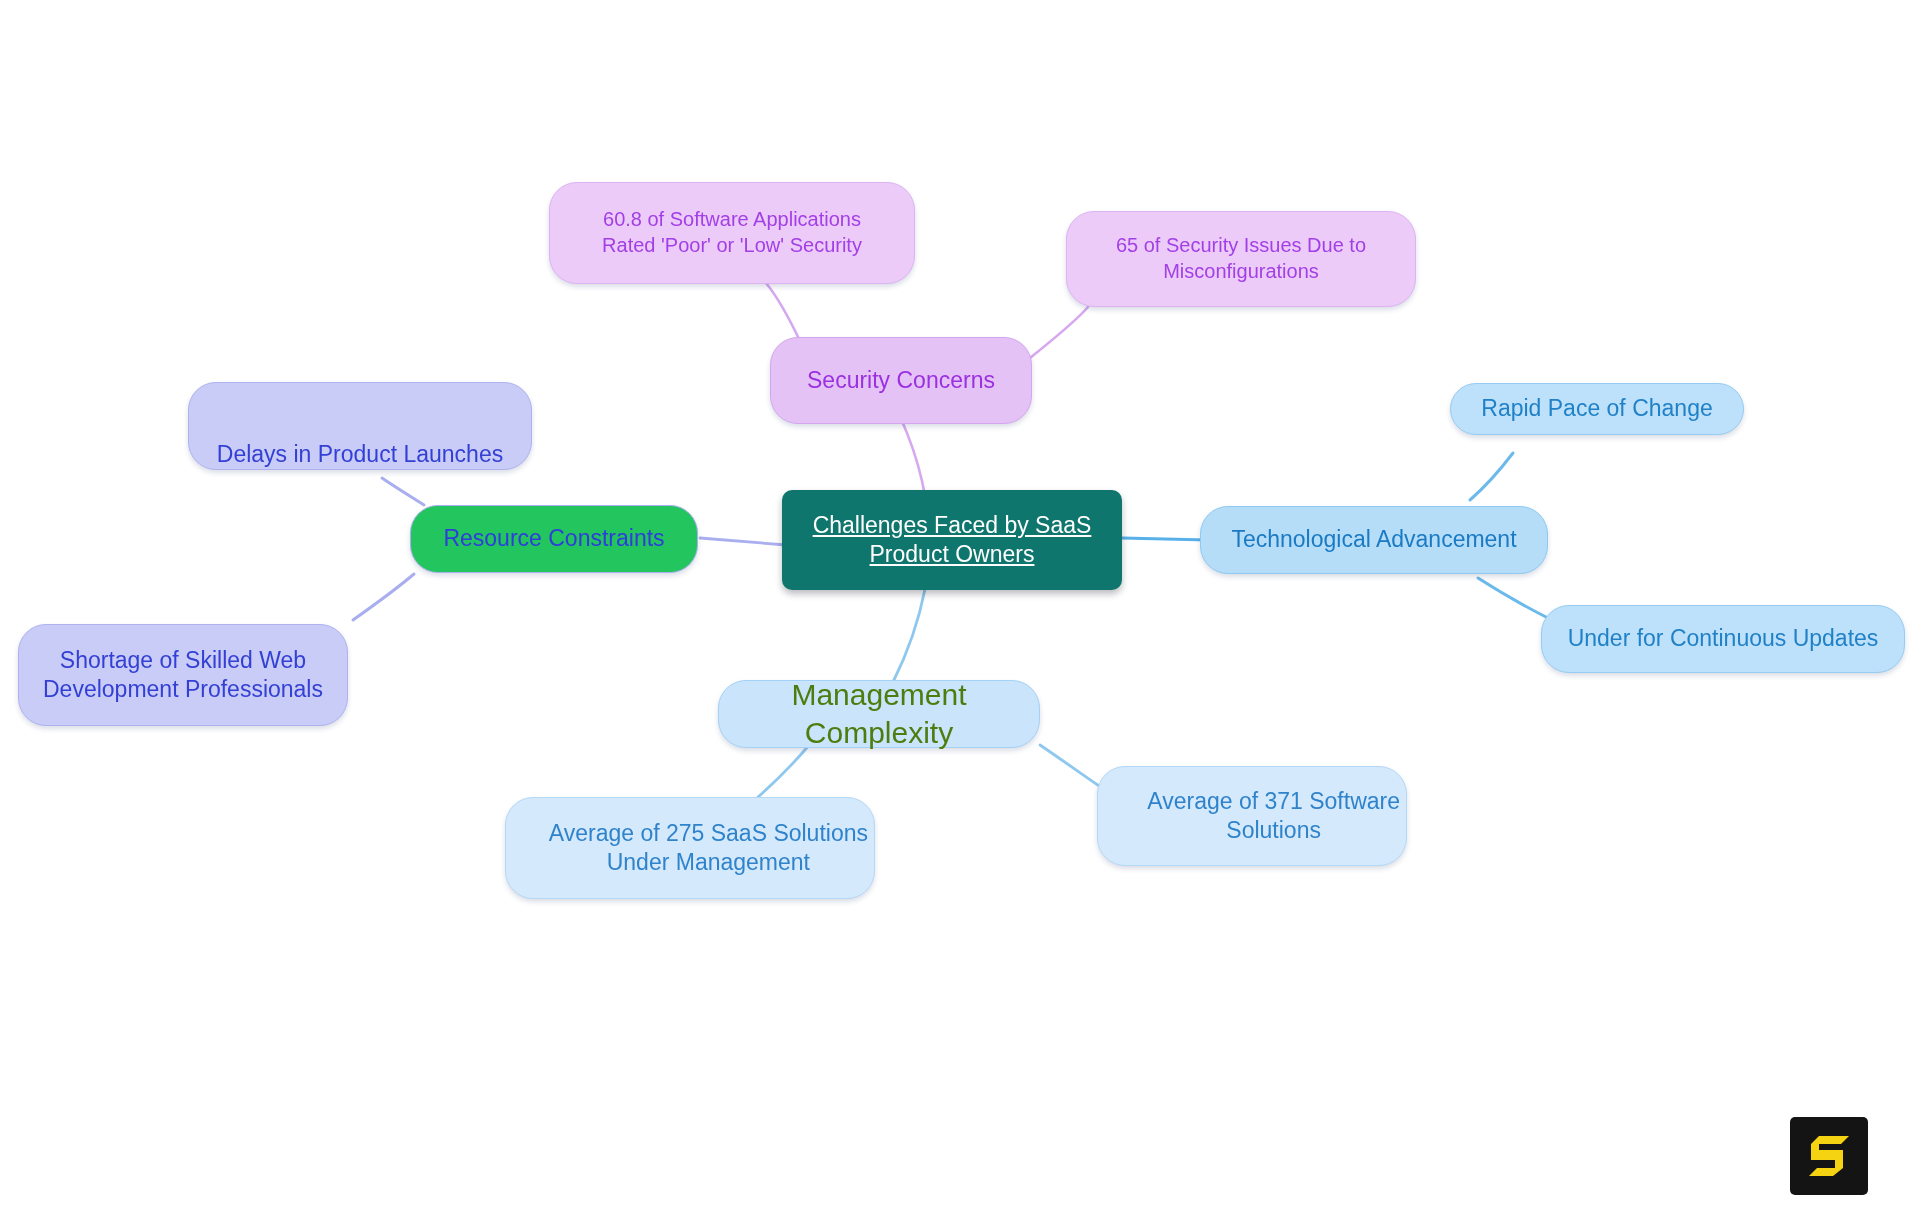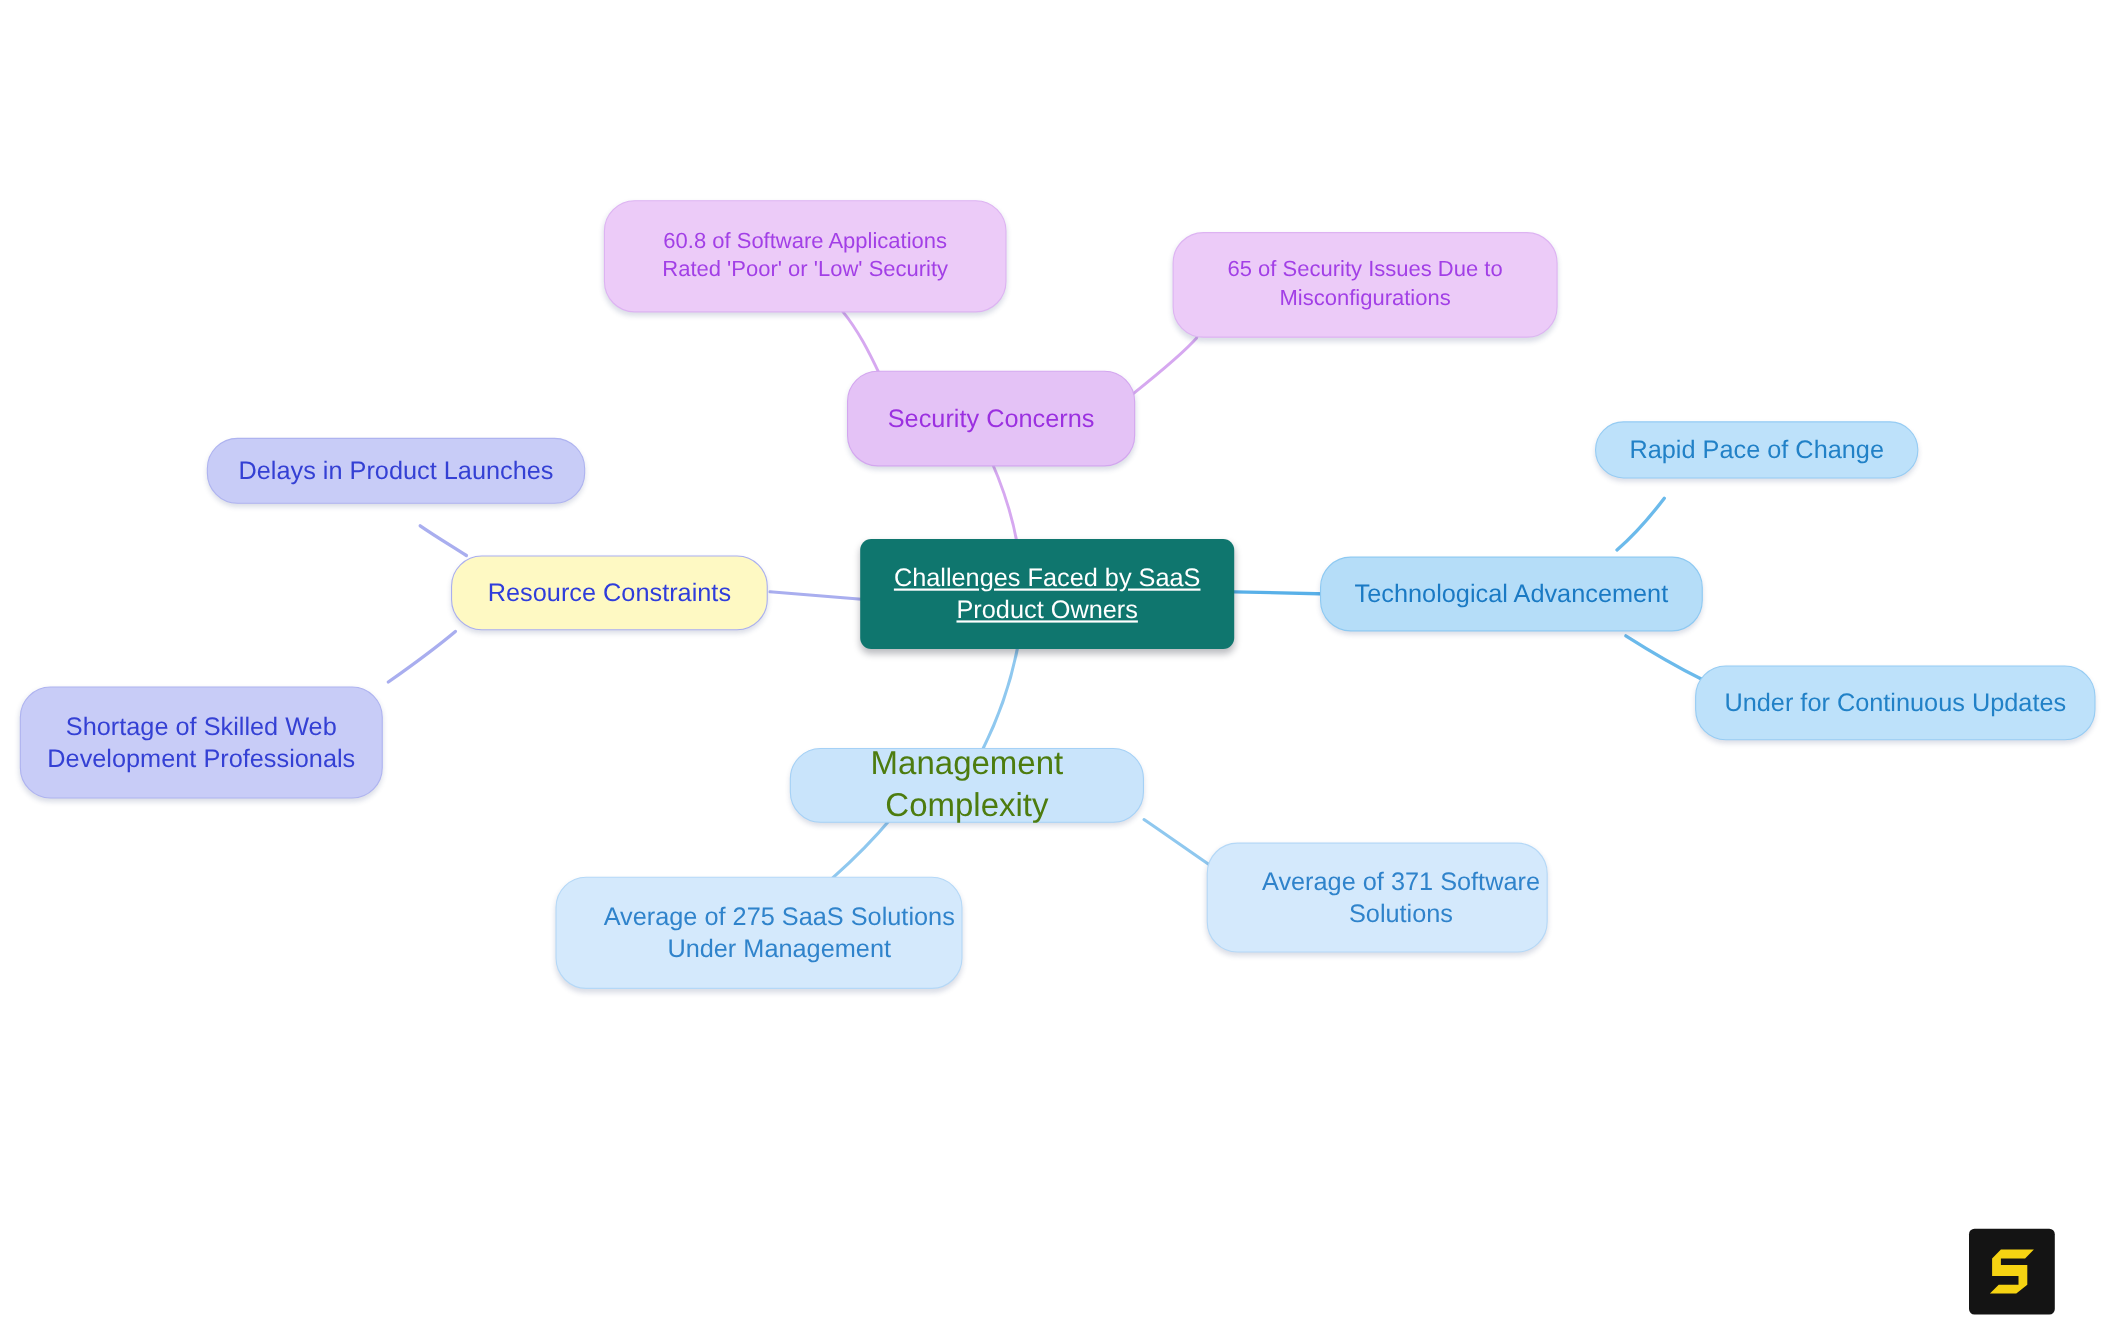--- a/index.html
+++ b/index.html
@@ -60,21 +60,21 @@
   }
   .fam-purple-leaf {
     background: #eccbf8;
     border: 1.5px solid #ddb3f2;
     color: #a23fe6;
     font-size: 20px;
   }
 
   
   .fam-indigo-branch {
-    background: #fef9c3;
+    background: #22c55e;
     border: 1.5px solid #a9aeef;
     color: #2f3ddb;
     font-size: 23px;
   }
   .fam-indigo-leaf {
     background: #c8ccf7;
     border: 1.5px solid #aeb3f0;
     color: #3440d4;
     font-size: 23px;
   }
@@ -173,21 +173,21 @@
 
   <div class="node fam-purple-leaf" style="left:1066px; top:211px; width:350px; height:96px;">
     <span class="node-text">65 of Security Issues Due to
 Misconfigurations</span>
   </div>
 
   <div class="node fam-indigo-branch" style="left:410px; top:505px; width:288px; height:68px;">
     <span class="node-text">Resource Constraints</span>
   </div>
 
-  <div class="node fam-indigo-leaf" style="left:188px; top:398px; width:344px; height:60px;">
+  <div class="node fam-indigo-leaf" style="left:188px; top:382px; width:344px; height:88px;align-items:flex-end;">
     <span class="node-text">Delays in Product Launches</span>
   </div>
 
   <div class="node fam-indigo-leaf" style="left:18px; top:602px; width:330px; height:102px;margin-top:22px;">
     <span class="node-text">Shortage of Skilled Web
 Development Professionals</span>
   </div>
 
   <div class="node fam-blue-branch" style="left:1200px; top:506px; width:348px; height:68px;">
     <span class="node-text">Technological Advancement</span>

